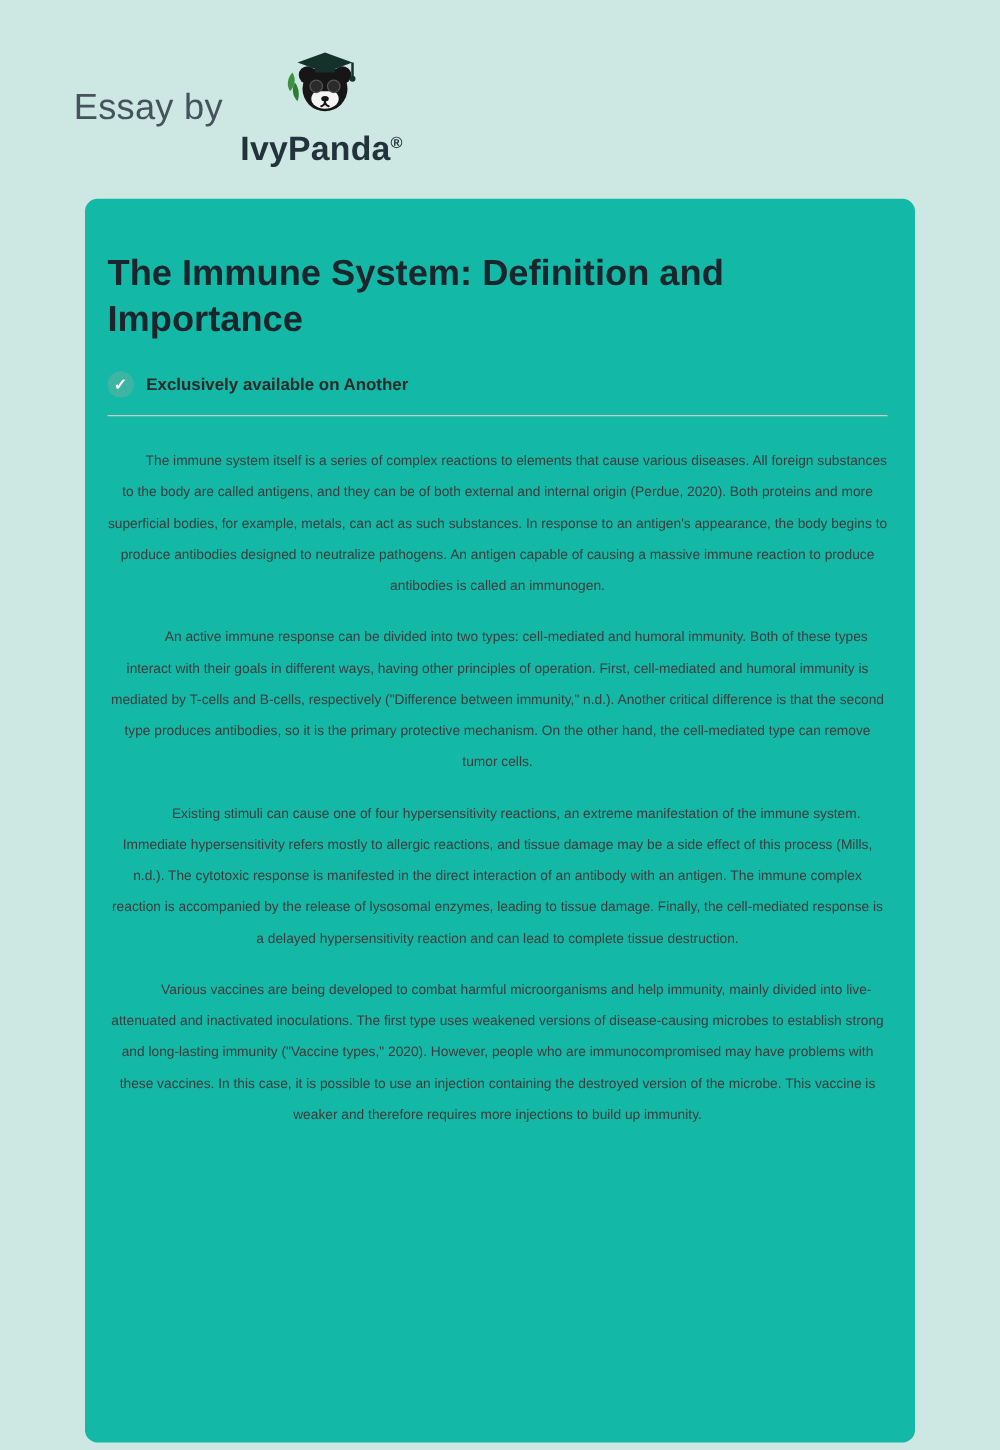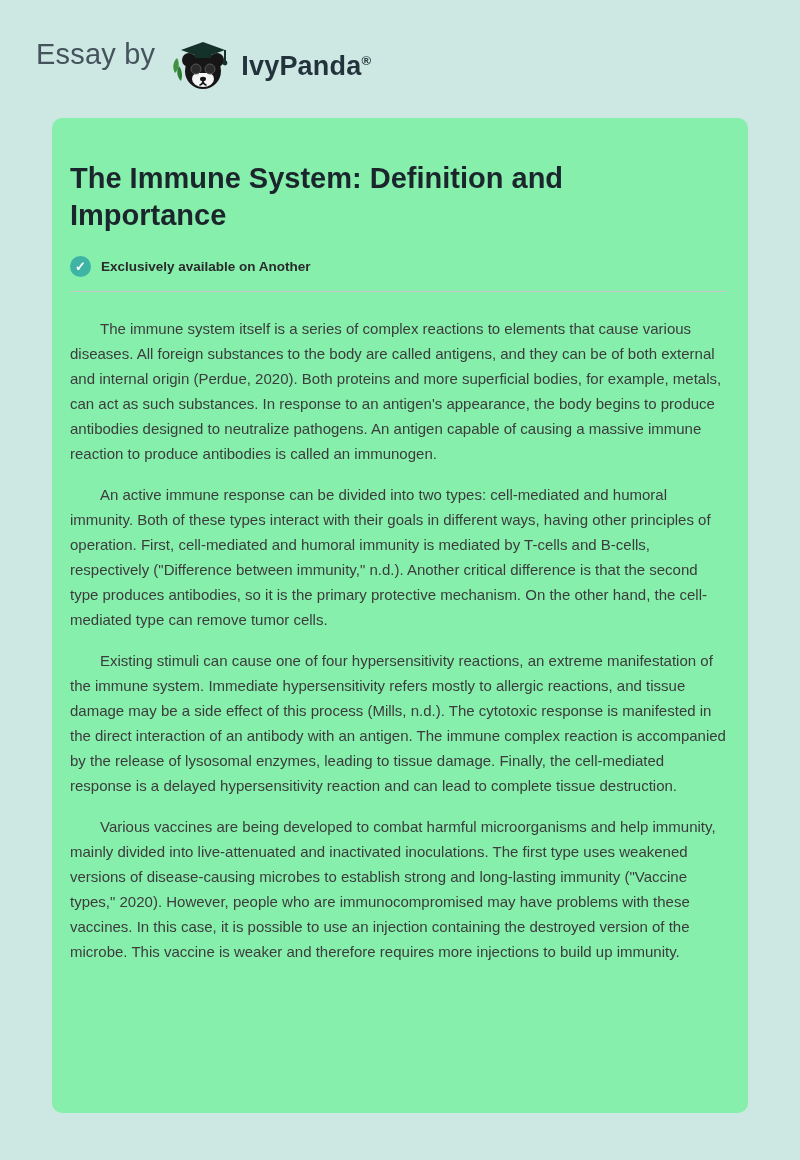--- a/index.html
+++ b/index.html
@@ -9,50 +9,52 @@
   }
   body {
     background: #cde7e3;
     min-height: 1160px;
     padding-bottom: 40px;
   }
 
   
   .header {
     display: flex;
-    align-items: flex-start;
+    align-items: center;
     padding: 38px 0 24px 36px;
     gap: 14px;
+    margin-left: 23px;
   }
   .header .essay-by {
     font-size: 29px;
     color: #44535c;
     letter-spacing: 0.2px;
   }
   .logo-wrap {
     display: flex;
     align-items: center;
     gap: 10px;
+    flex-direction: column;
   }
   .brand {
     font-size: 27px;
     font-weight: bold;
     color: #22333b;
     letter-spacing: 0.2px;
   }
   .brand sup {
     font-size: 13px;
     font-weight: bold;
     vertical-align: super;
   }
 
   
   .card {
-    background: #86efac;
-    margin: 0 52px;
+    background: #14b8a6;
+    margin: 0 68px;
     border-radius: 10px;
     padding: 30px 22px 56px 18px;
     min-height: 995px;
   }
   .card h1 {
     font-size: 29px;
     line-height: 1.28;
     font-weight: bold;
     color: #1b262c;
     margin: 12px 0 22px 0;
@@ -80,25 +82,26 @@
     font-size: 13.5px;
     font-weight: bold;
     color: #2a2a2a;
   }
   .divider {
     border: none;
     border-top: 1px solid #c9c9c9;
     margin: 0 0 24px 0;
   }
   .body-text p {
-    font-size: 15px;
+    font-size: 11px;
     line-height: 25px;
     color: #3c3c3c;
     text-indent: 30px;
     margin-bottom: 16px;
+    text-align: center;
   }
 </style>
 </head>
 <body>
 
 <div class="header">
   <span class="essay-by">Essay by</span>
   <span class="logo-wrap">
 
     <svg width="62" height="56" viewBox="0 0 62 56" aria-hidden="true">

